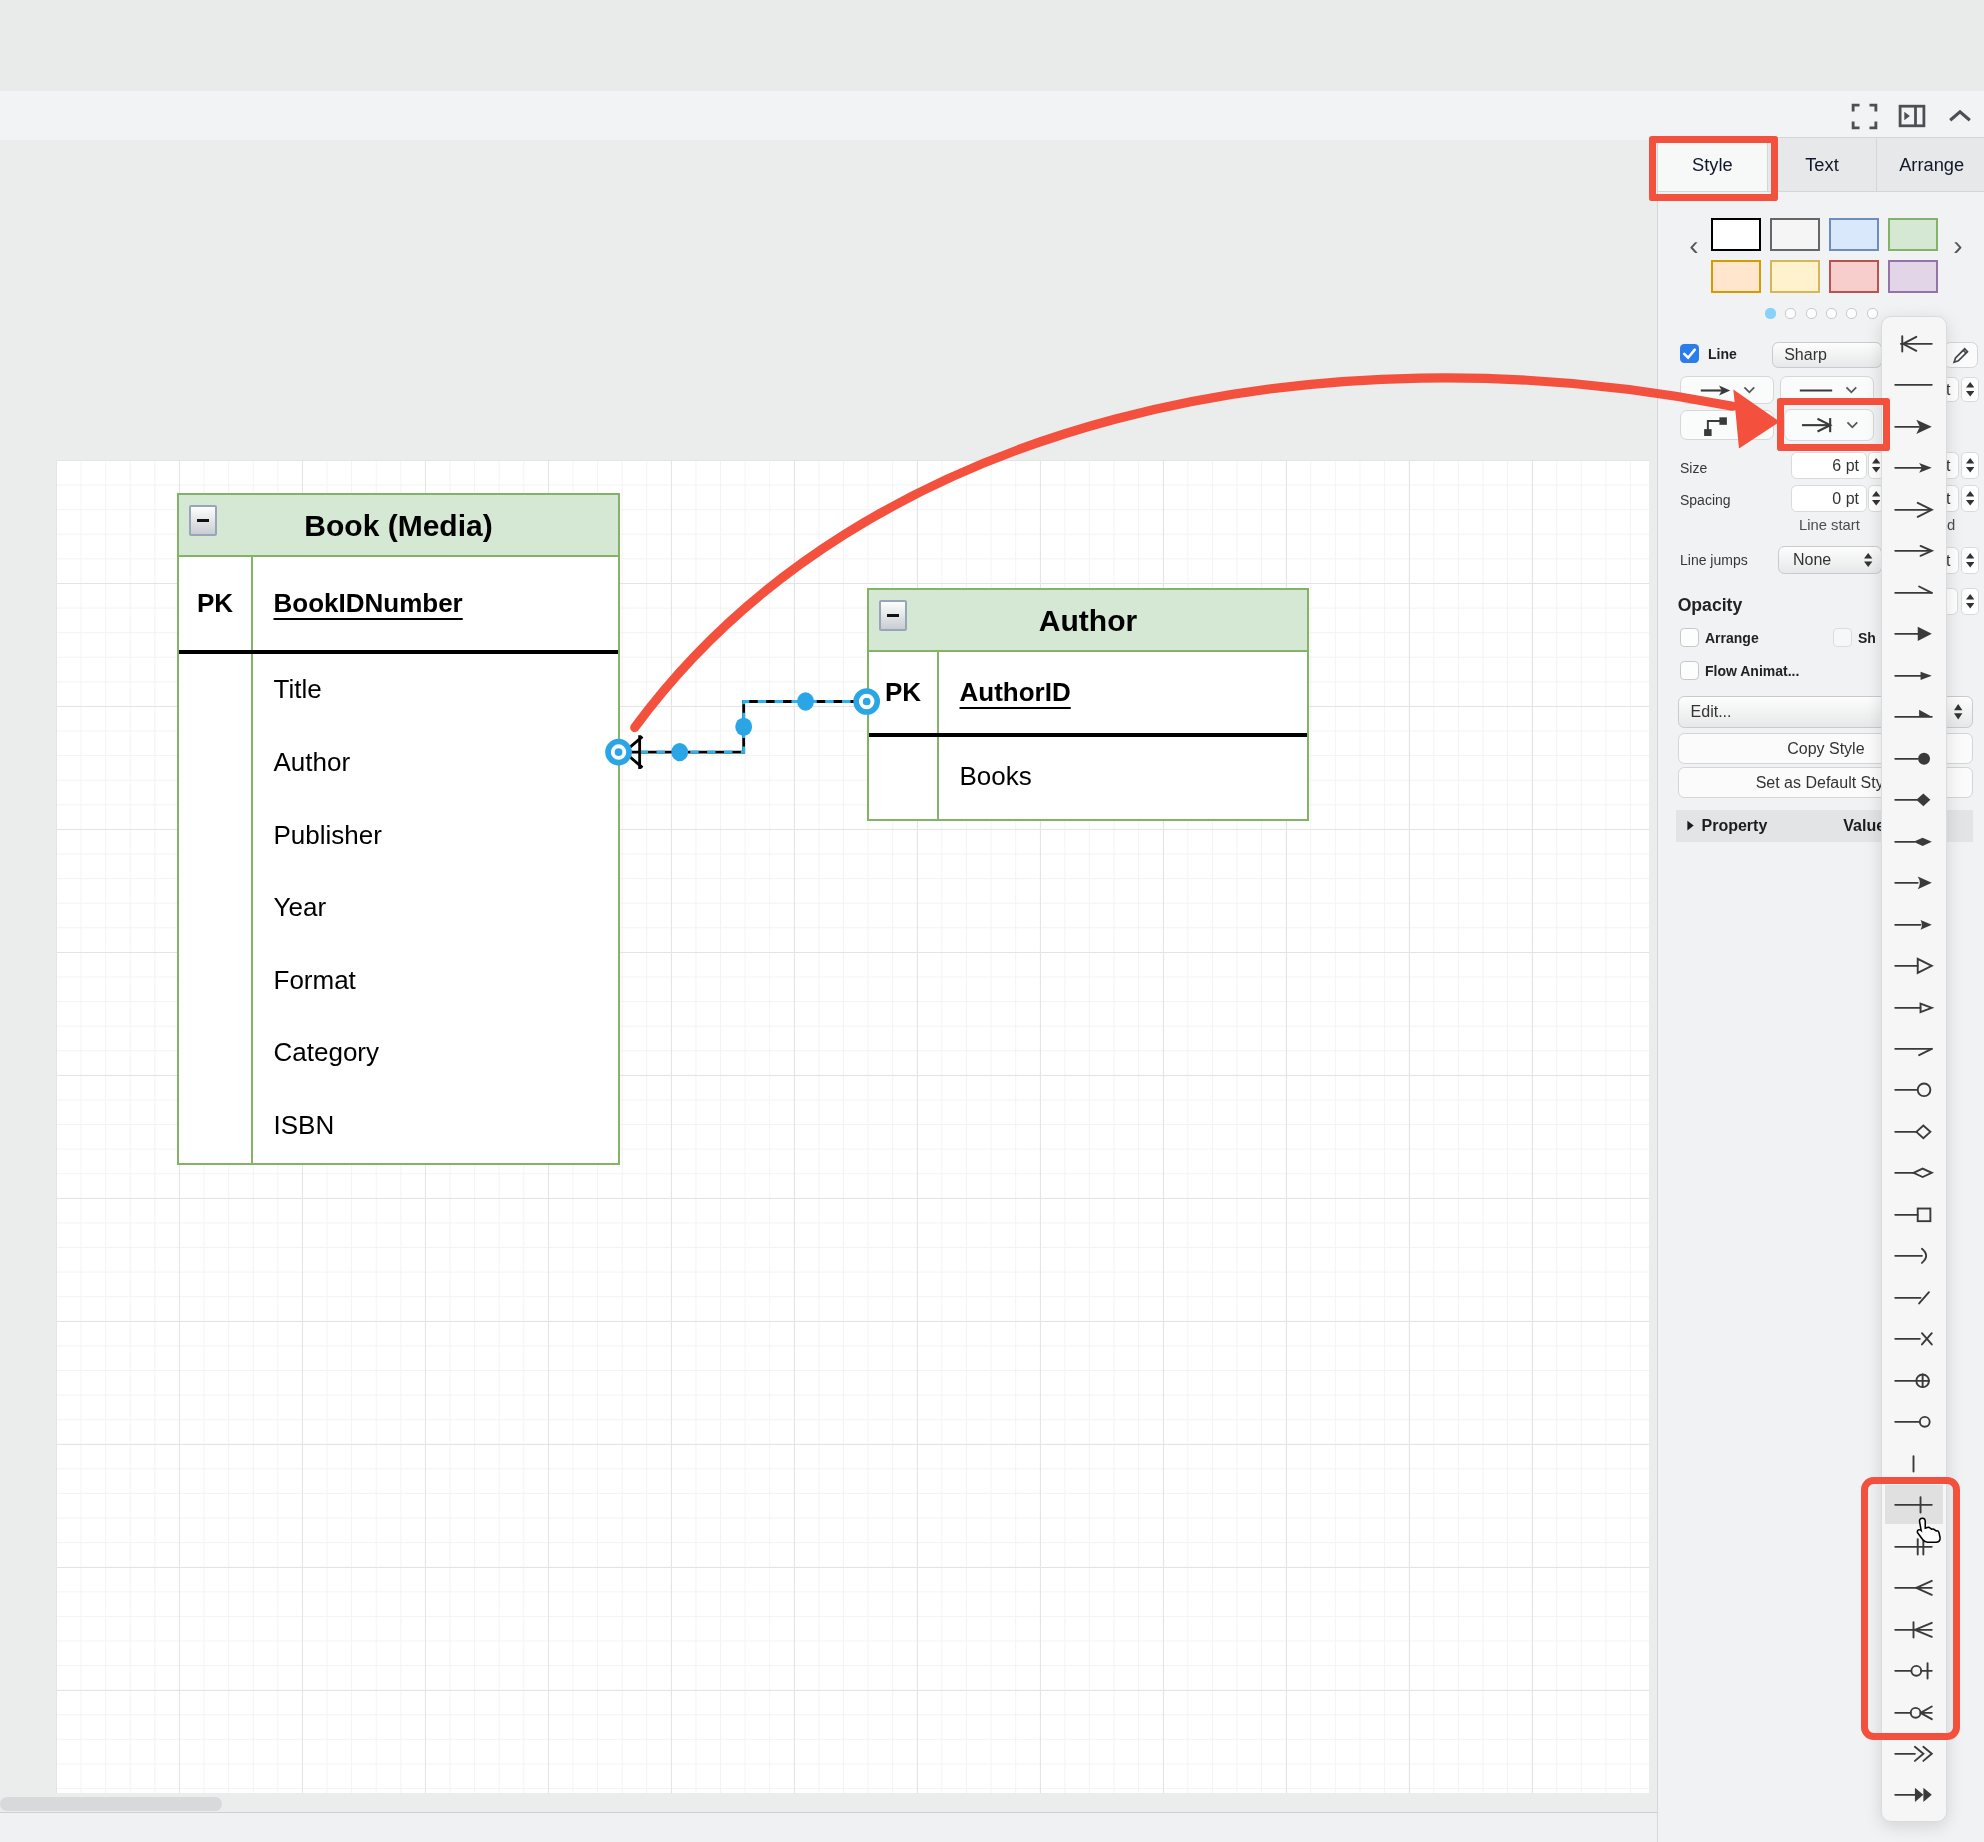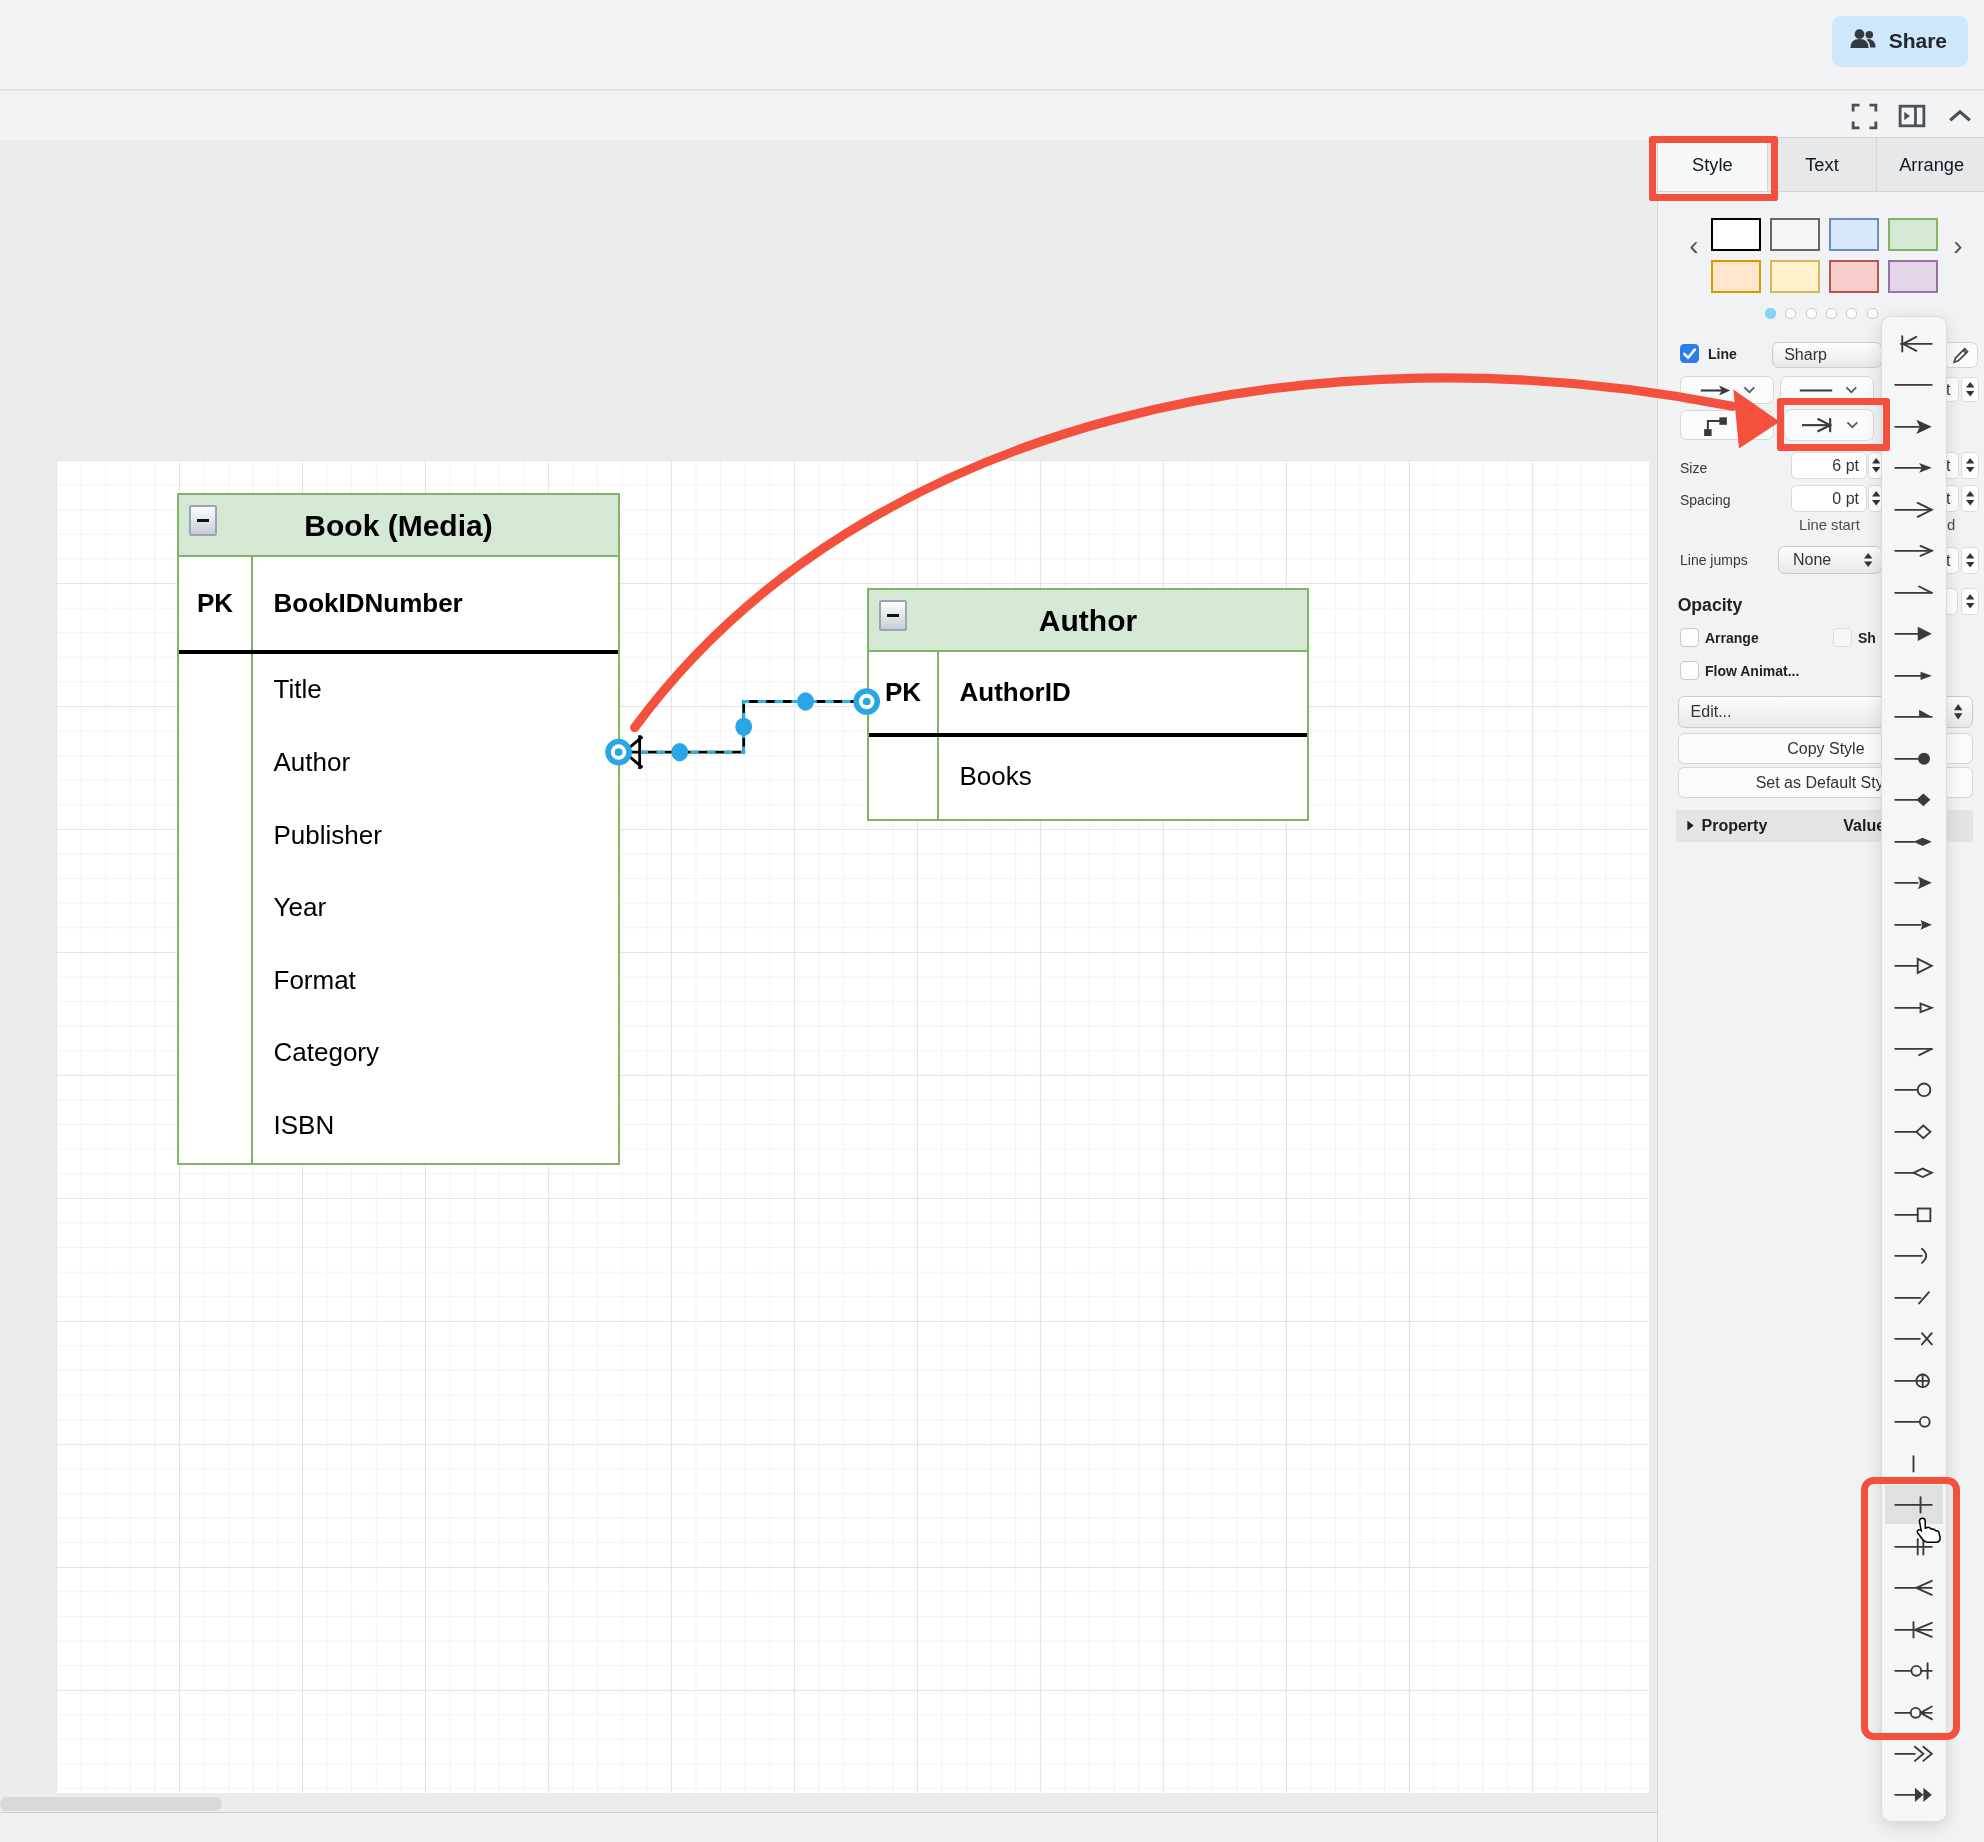--- a/index.html
+++ b/index.html
@@ -27,21 +27,21 @@
            display:flex;align-items:center;justify-content:center;font-size:30px;font-weight:bold;color:#000;}
   .collapse-btn{position:absolute;left:9.8px;top:9.8px;width:24px;height:27px;border:2.1px solid #98a5b8;border-radius:2.1px;
                 background:linear-gradient(#fdfdfd,#c9cdd2);display:flex;align-items:center;justify-content:center;}
   .collapse-btn::after{content:"";width:12px;height:3.5px;background:#111;}
   .er-body{position:absolute;left:0;right:0;background:#fff;border:2.1px solid #82b366;}
   .pk-divider{position:absolute;left:0;width:100%;height:3.5px;background:#000;}
   .col-divider{position:absolute;top:0;bottom:0;width:2.1px;background:#82b366;}
   .er-row{position:absolute;left:0;right:12px;display:flex;align-items:center;font-size:26px;color:#000;}
   .er-pk{font-weight:bold;display:flex;align-items:center;justify-content:center;}
   .er-field{padding-left:22.5px;}
-  .pk-field{font-weight:bold;text-decoration-thickness:2.1px;text-underline-offset:5.6px;}
+  .pk-field{font-weight:bold;text-decoration:underline;text-decoration-thickness:2.1px;text-underline-offset:5.6px;}
   
   #panel{left:1657px;top:137px;width:328px;height:1706px;background:#f1f2f3;border-left:1.4px solid #d6d7d8;z-index:5;}
   #tabs{position:absolute;left:0;top:0;width:328px;height:53px;background:#e7e8e9;display:flex;border-bottom:1.4px solid #d4d5d6;border-top:1.4px solid #d4d5d6;}
   .tab{flex:1;display:flex;align-items:center;justify-content:center;font-size:18.3px;color:#0f172a;border-right:1.4px solid #d4d5d6;}
   .tab.active{background:#f7f8f8;font-weight:400;}
   .chev-nav{position:absolute;width:24px;height:24px;color:#555;font-size:28px;line-height:21px;text-align:center;}
   .swatch{position:absolute;width:50px;height:33px;box-sizing:border-box;border:2.1px solid;}
   .dot{position:absolute;width:11.2px;height:11.2px;border-radius:4.9px;box-sizing:border-box;}
   .plabel{position:absolute;font-size:14px;color:#35373a;}
   .plabel.bold{font-weight:bold;color:#222;}
@@ -68,35 +68,20 @@
   
   .red-box{position:absolute;border:7.7px solid #f4503e;box-sizing:border-box;z-index:9;}
   #ann-svg{left:0;top:0;z-index:10;pointer-events:none;}
   #edge-svg{left:0;top:0;z-index:3;pointer-events:none;}
 </style>
 </head>
 <body>
 
 <div id="stage">
 
-  <div id="topbar" class="abs">
-    <div id="share-btn" class="abs">
-      <span>
-        <svg width="28" height="24" viewBox="0 0 40 34">
-            <g fill="#343a40">
-          <circle cx="15" cy="10" r="7"></circle>
-              <path d="M2 30 q0 -13 13 -13 q13 0 13 13 z"></path>
-          <circle cx="29" cy="11" r="5.4"></circle>
-              <path d="M28 17 q10 1 10 12 l-8 0 q0 -8 -5 -11 z"></path>
-        </g>
-          </svg>
-      </span>
-      <span>Share</span>
-    </div>
-  </div>
 
   <div id="toolbar" class="abs">
     <div class="tool-ico" style="left:1849px">
       <svg width="27" height="27" viewBox="0 0 38 38" fill="none" stroke="#4c5055" stroke-width="4">
         <path d="M3 12 V3 H12 M26 3 H35 V12 M35 26 V35 H26 M12 35 H3 V26"></path>
         </svg>
     </div>
     <div class="tool-ico" style="left:1896px">
       <svg width="28" height="24" viewBox="0 0 40 34" fill="none" stroke="#4c5055" stroke-width="4">
         <rect x="3" y="3" width="34" height="28"></rect>

